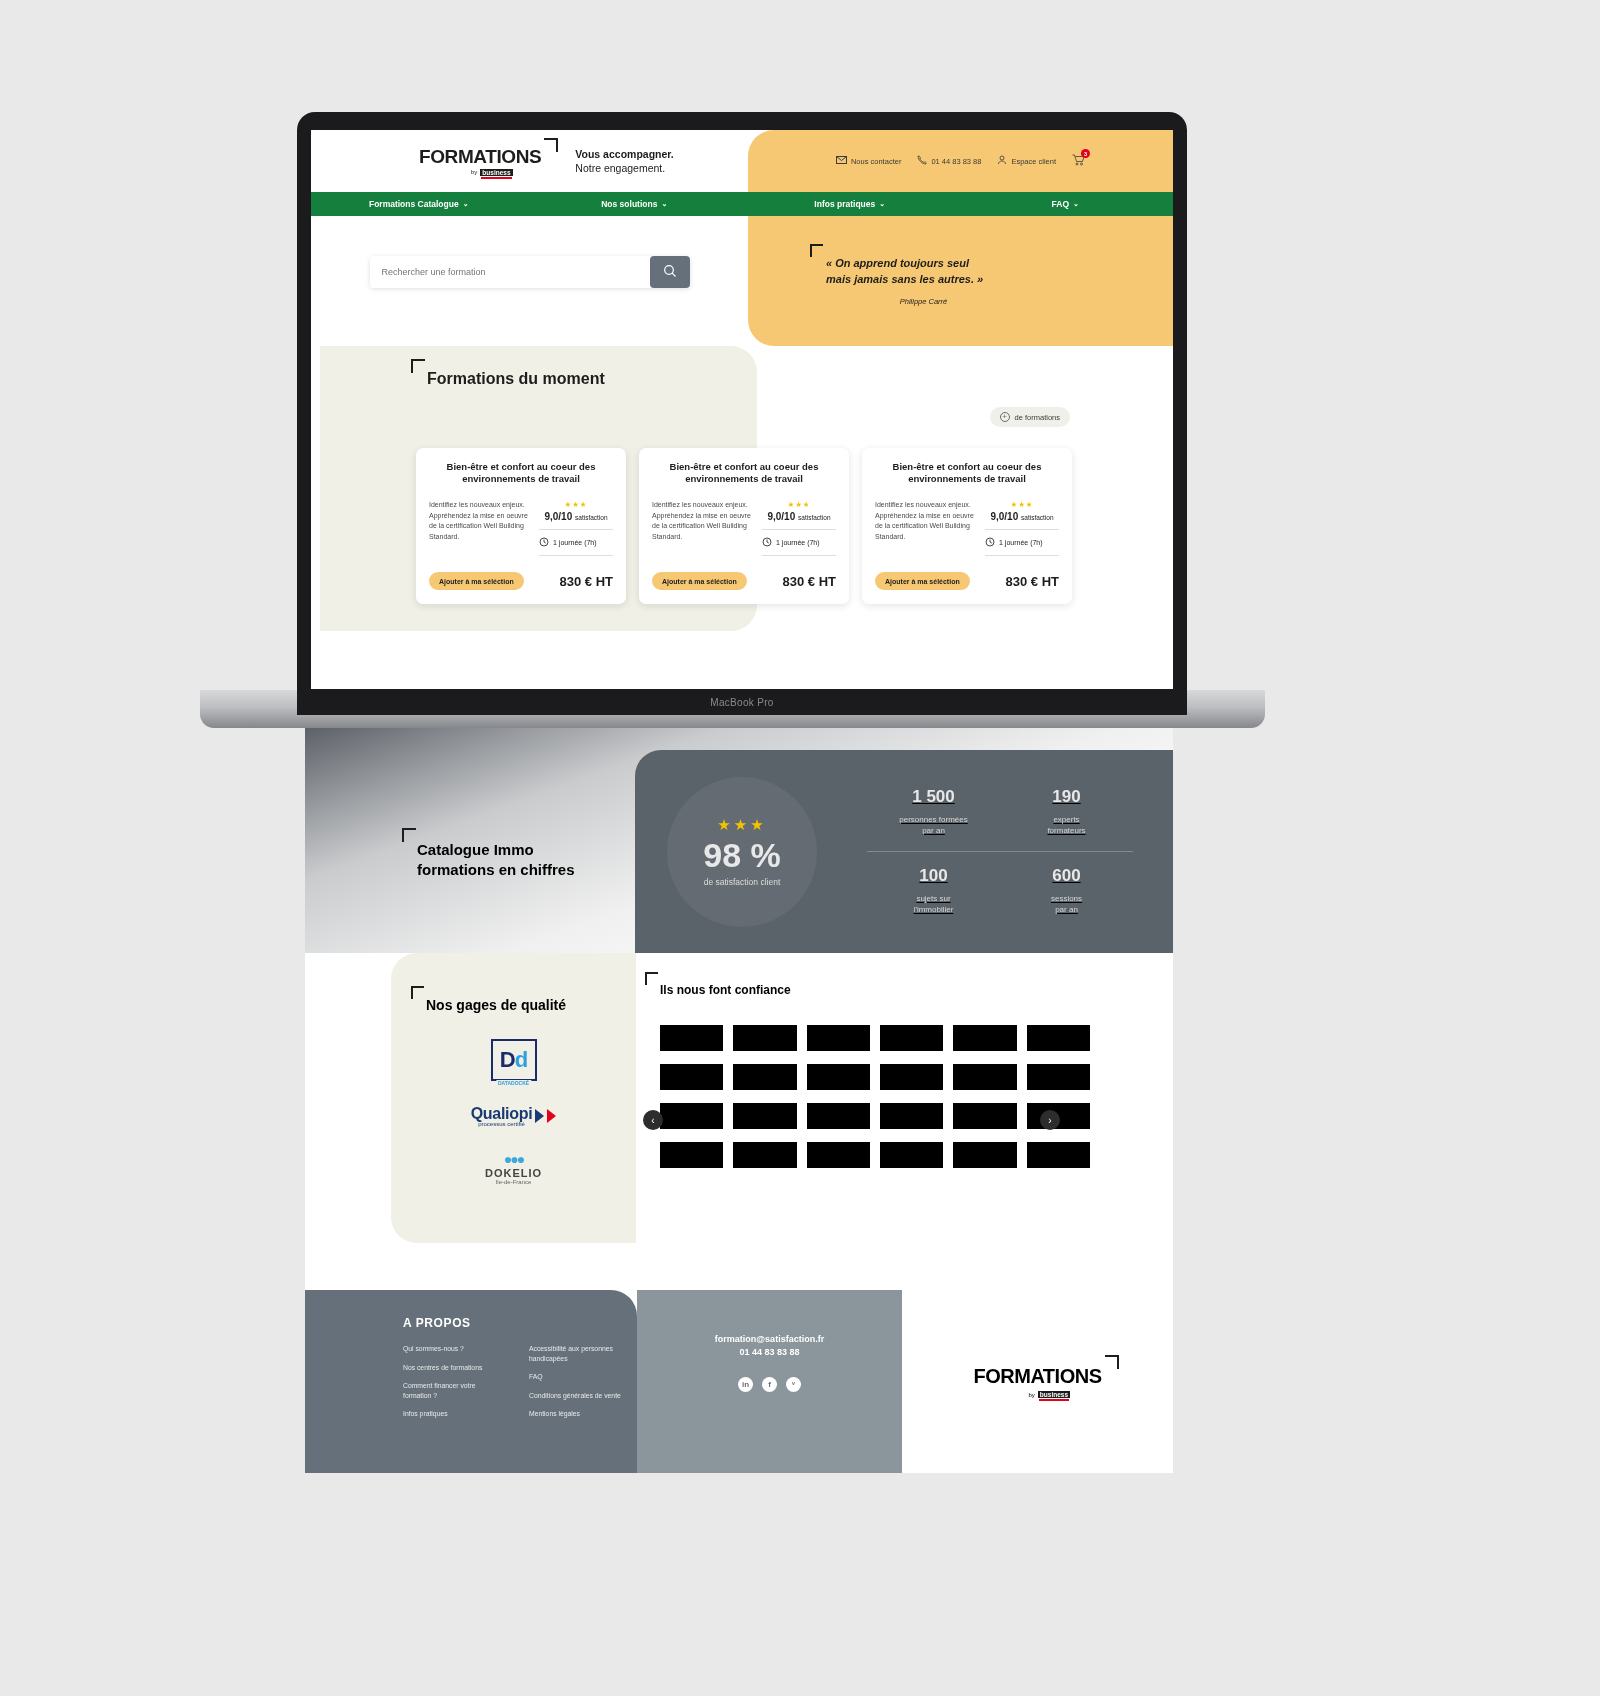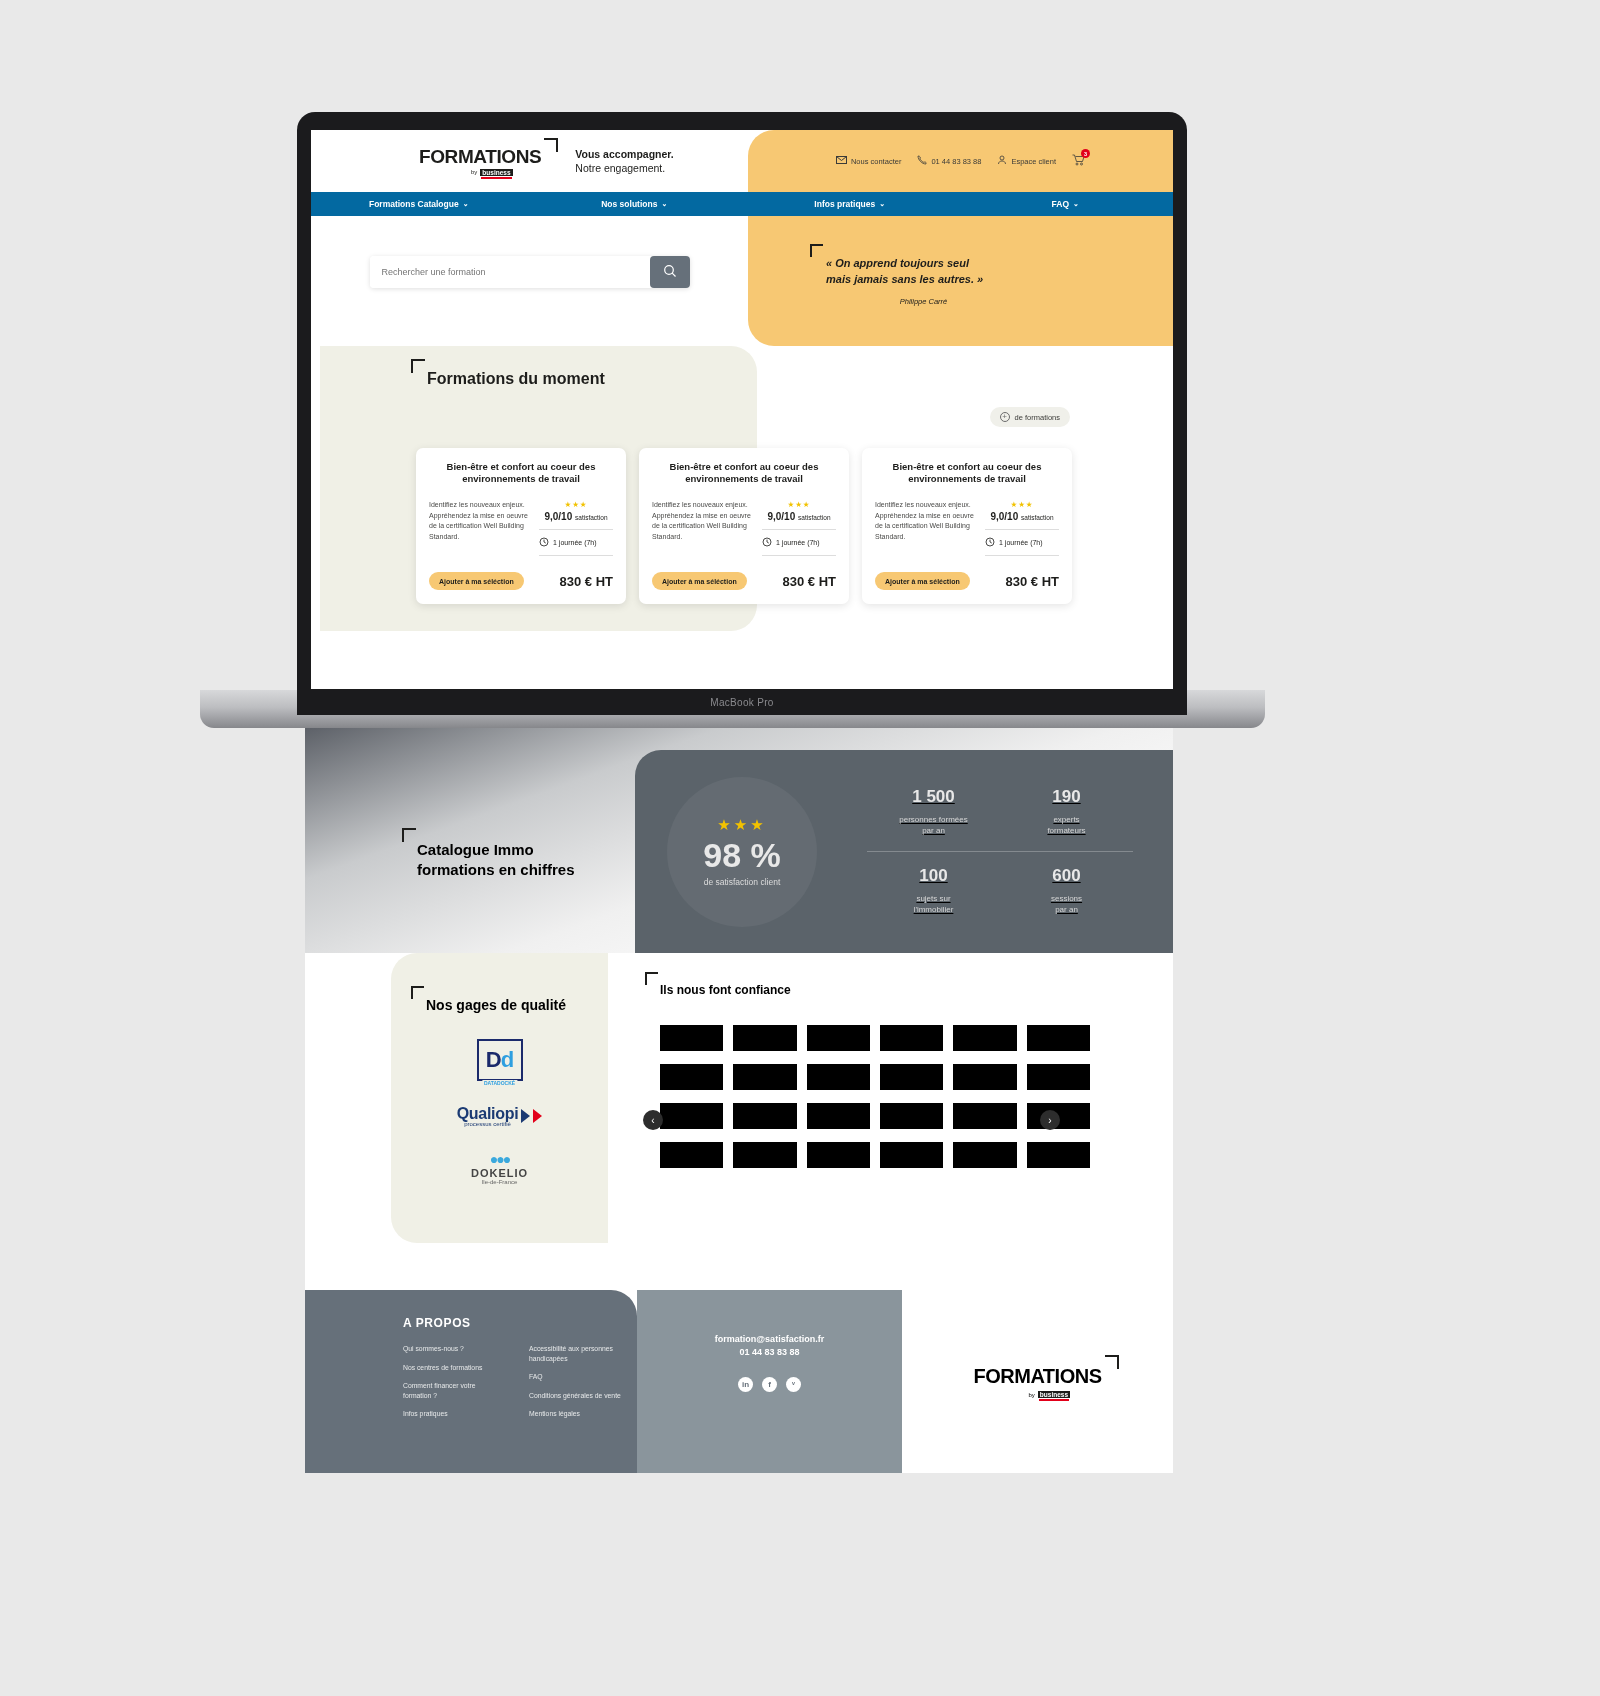--- a/index.html
+++ b/index.html
@@ -56,21 +56,21 @@
     display:flex; align-items:center; justify-content:center; gap: 16px;
     font-size: 7.5px; color:#3b3b38;
   }
   .util { display:flex; align-items:center; gap:4px; }
   .cart { position:relative; }
   .cart-badge {
     position:absolute; right:-5px; top:-5px; background:#e2001a; color:#fff;
     font-size:5.5px; font-weight:700; width:9px; height:9px; border-radius:50%;
     display:flex; align-items:center; justify-content:center;
   }
-  .navbar { height: 24px; background:#0369a1; display:flex; align-items:center; }
+  .navbar { height: 24px; background:#15803d; display:flex; align-items:center; }
   .navbar .nav-item {
     flex:1; text-align:center; color:#fff; font-size:8.5px; font-weight:700;
     display:flex; align-items:center; justify-content:center; gap:4px;
   }
   .chev { font-size: 7px; }
   .hero { display:flex; height: 130px; }
   .hero-left { width: 437px; background:#fff; display:flex; align-items:flex-start; padding-top:40px; justify-content:center;}
   .searchbox { display:flex; width: 320px; height: 32px; box-shadow: 0 1px 5px rgba(0,0,0,.13); border-radius:4px; }
   .searchbox input {
     flex:1; border:none; outline:none; background:#fff; padding-left:12px;
@@ -144,21 +144,21 @@
   .sc-stars { color:#f2c200; font-size:15px; letter-spacing:3px; }
   .sc-pct { font-size:34px; font-weight:800; color:#e8e8e8; margin-top:2px; }
   .sc-label { font-size:8.5px; color:#dcdcdc; margin-top:2px; }
   .stats-grid { flex:1; padding:0 40px 0 50px;text-decoration:underline; }
   .stats-row { display:flex; }
   .stat { flex:1; text-align:center; color:#e8e8e8; }
   .stat-num { font-size:17px; font-weight:800; }
   .stat-lbl { font-size:8px; line-height:1.35; margin-top:8px; color:#d6d6d6; }
   .stats-divider { height:1px; background:rgba(255,255,255,.25); margin:14px 0; }
   .quality {
-    position:absolute; left:86px; top:225px; width:217px; height:290px;
+    position:absolute; left:86px; top:225px; width:245px; height:290px;
     background:#f0f0e6; border-radius:26px 0 0 26px;
   }
   .q-title-wrap { position:relative; margin:44px 0 0 35px; }
   .q-corner { position:absolute; left:-15px; top:-11px; width:13px; height:13px; border-top:2px solid #1d1d1b; border-left:2px solid #1d1d1b;}
   .q-title { font-size:14px; font-weight:800; }
   .badges { margin-top:26px; display:flex; flex-direction:column; align-items:center; gap:24px; }
   .dd-badge { width:46px; height:42px; border:2px solid #1b2a6b; display:flex; align-items:center; justify-content:center; position:relative;}
   .dd-text { font-size:22px; font-weight:700; letter-spacing:-1px; }
   .dd-d1 { color:#1b2a6b; } .dd-d2 { color:#2e9fe0; }
   .dd-sub { position:absolute; bottom:-7px; left:50%; transform:translateX(-50%); font-size:5px; color:#2e9fe0; font-weight:700; background:#f0f0e6; padding:0 2px; white-space:nowrap;}

